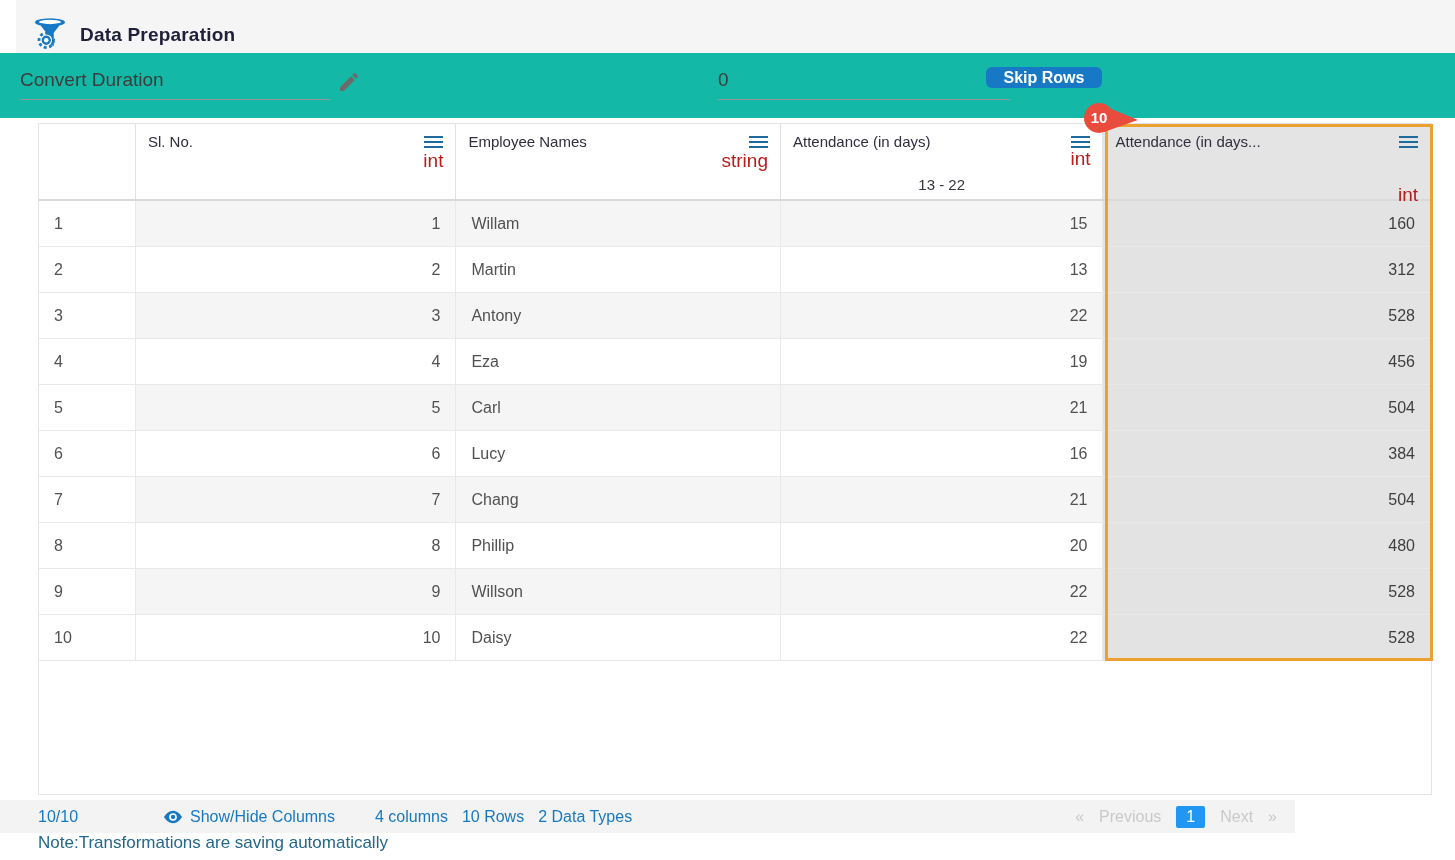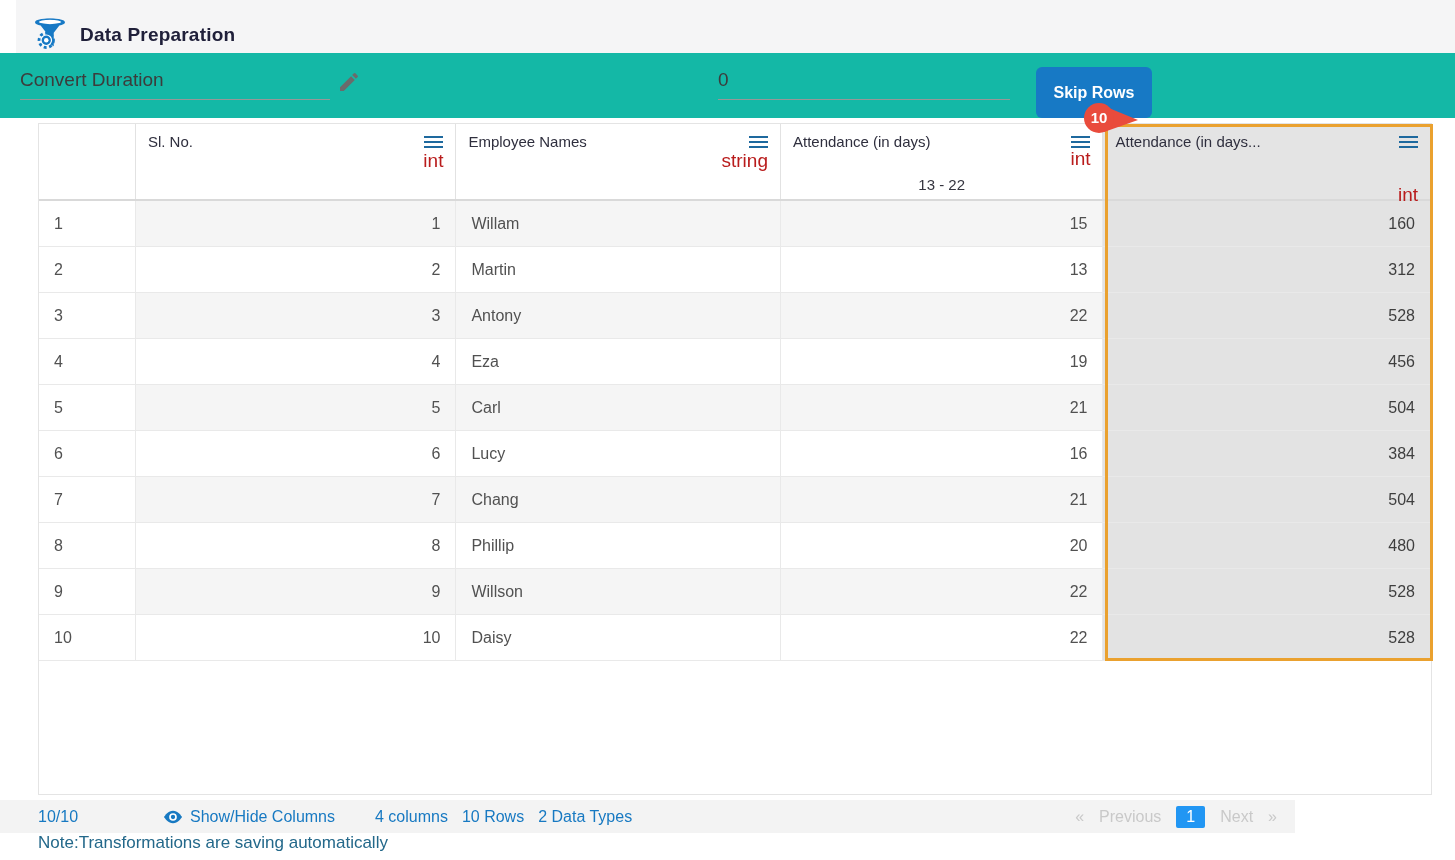--- a/index.html
+++ b/index.html
@@ -14,21 +14,21 @@
   .app-title { font-size:19px; font-weight:700; color:#20203a; letter-spacing:.2px; }
 
   
   .toolbar { position:absolute; left:0; top:53px; width:1455px; height:65px; background:#14b8a6; }
   .underline-input { position:absolute; border:none; border-bottom:1px solid #979797;
     background:transparent; outline:none; font-family:inherit; font-size:19px; color:#3c3c3c; padding:2px 2px 8px 0; }
   #transform-input { left:20px; top:14px; width:310px; }
   #skiprows-input  { left:718px; top:14px; width:292px; }
   .pencil-btn { position:absolute; left:336px; top:17px; width:26px; height:26px;
     background:none; border:none; cursor:pointer; }
-  .skip-btn { position:absolute; left:1036px; top:14px; width:116px; height:51px;
+  .skip-btn { position:absolute; left:986px; top:14px; width:116px; height:21px;
     background:#1779C5; color:#fff; border:none; border-radius:6px; font-family:inherit;
     font-size:16px; font-weight:600; cursor:pointer;text-align:center; }
 
   
   .badge { position:absolute; left:1082px; top:102px; width:58px; height:34px; z-index:9; }
   .badge-num { position:absolute; left:4px; top:7px; width:26px; text-align:center;
     color:#fff; font-size:15px; font-weight:700; }
 
   
   .table-wrap { position:absolute; left:38px; top:123px; width:1394px; height:672px;

